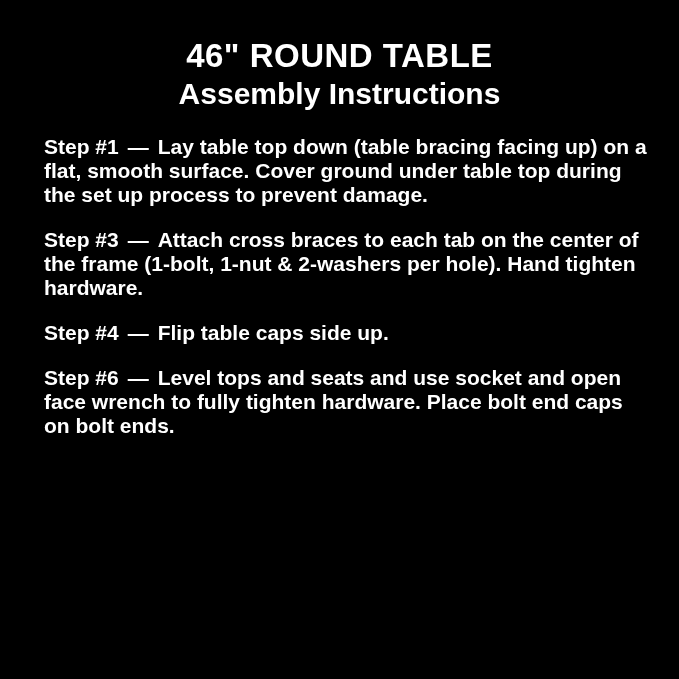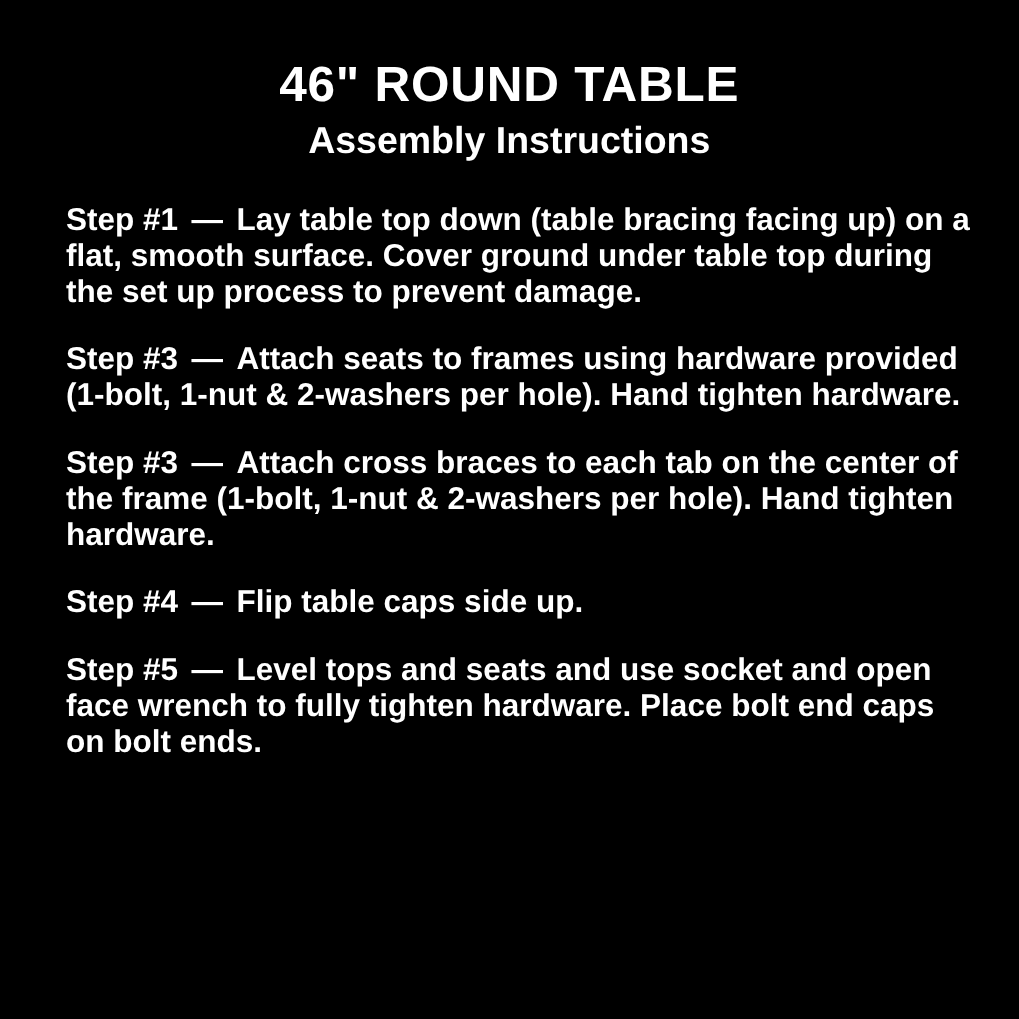--- a/index.html
+++ b/index.html
@@ -22,21 +22,21 @@
     padding-top: 38px;
     text-align: center;
   }
   .title {
     font-size: 33px;
     line-height: 36px;
     letter-spacing: 0.5px;
     margin: 0;
   }
   .subtitle {
-    font-size: 25px;
+    font-size: 30px;
     line-height: 28px;
     margin: 6px 0 14px 0;
   }
   .steps {
     margin-top: 27px;
     padding: 0 31px 0 44px;
     font-size: 21px;
     line-height: 24px;
   }
   .step {
@@ -49,18 +49,17 @@
 </head>
 <body style="background: rgb(0, 0, 0);">
 
 <div class="poster" style="--bg: #000000; --fg: #ffffff;">
   <div class="header">
     <h1 class="title">46" ROUND TABLE</h1>
     <h2 class="subtitle">Assembly Instructions</h2>
   </div>
   <div class="steps">
     <p class="step"><span class="step-label">Step #1</span><span class="step-dash">—</span><span class="step-text">Lay table top down (table bracing facing up) on a flat, smooth surface. Cover ground under table top during the set up process to prevent damage.</span></p>
-    <p class="step"><span class="step-label">Step #3</span><span class="step-dash">—</span><span class="step-text">Attach seats to frames using hardware provided (1-bolt, 1-nut &amp; 2-washers per hole). Hand tighten hardware.</span></p>
     <p class="step"><span class="step-label">Step #3</span><span class="step-dash">—</span><span class="step-text">Attach cross braces to each tab on the center of the frame (1-bolt, 1-nut &amp; 2-washers per hole). Hand tighten hardware.</span></p>
     <p class="step"><span class="step-label">Step #4</span><span class="step-dash">—</span><span class="step-text">Flip table caps side up.</span></p>
-    <p class="step"><span class="step-label">Step #5</span><span class="step-dash">—</span><span class="step-text">Level tops and seats and use socket and open face wrench to fully tighten hardware. Place bolt end caps on bolt ends.</span></p>
+    <p class="step"><span class="step-label">Step #6</span><span class="step-dash">—</span><span class="step-text">Level tops and seats and use socket and open face wrench to fully tighten hardware. Place bolt end caps on bolt ends.</span></p>
   </div>
 </div>
 
 </body></html>

